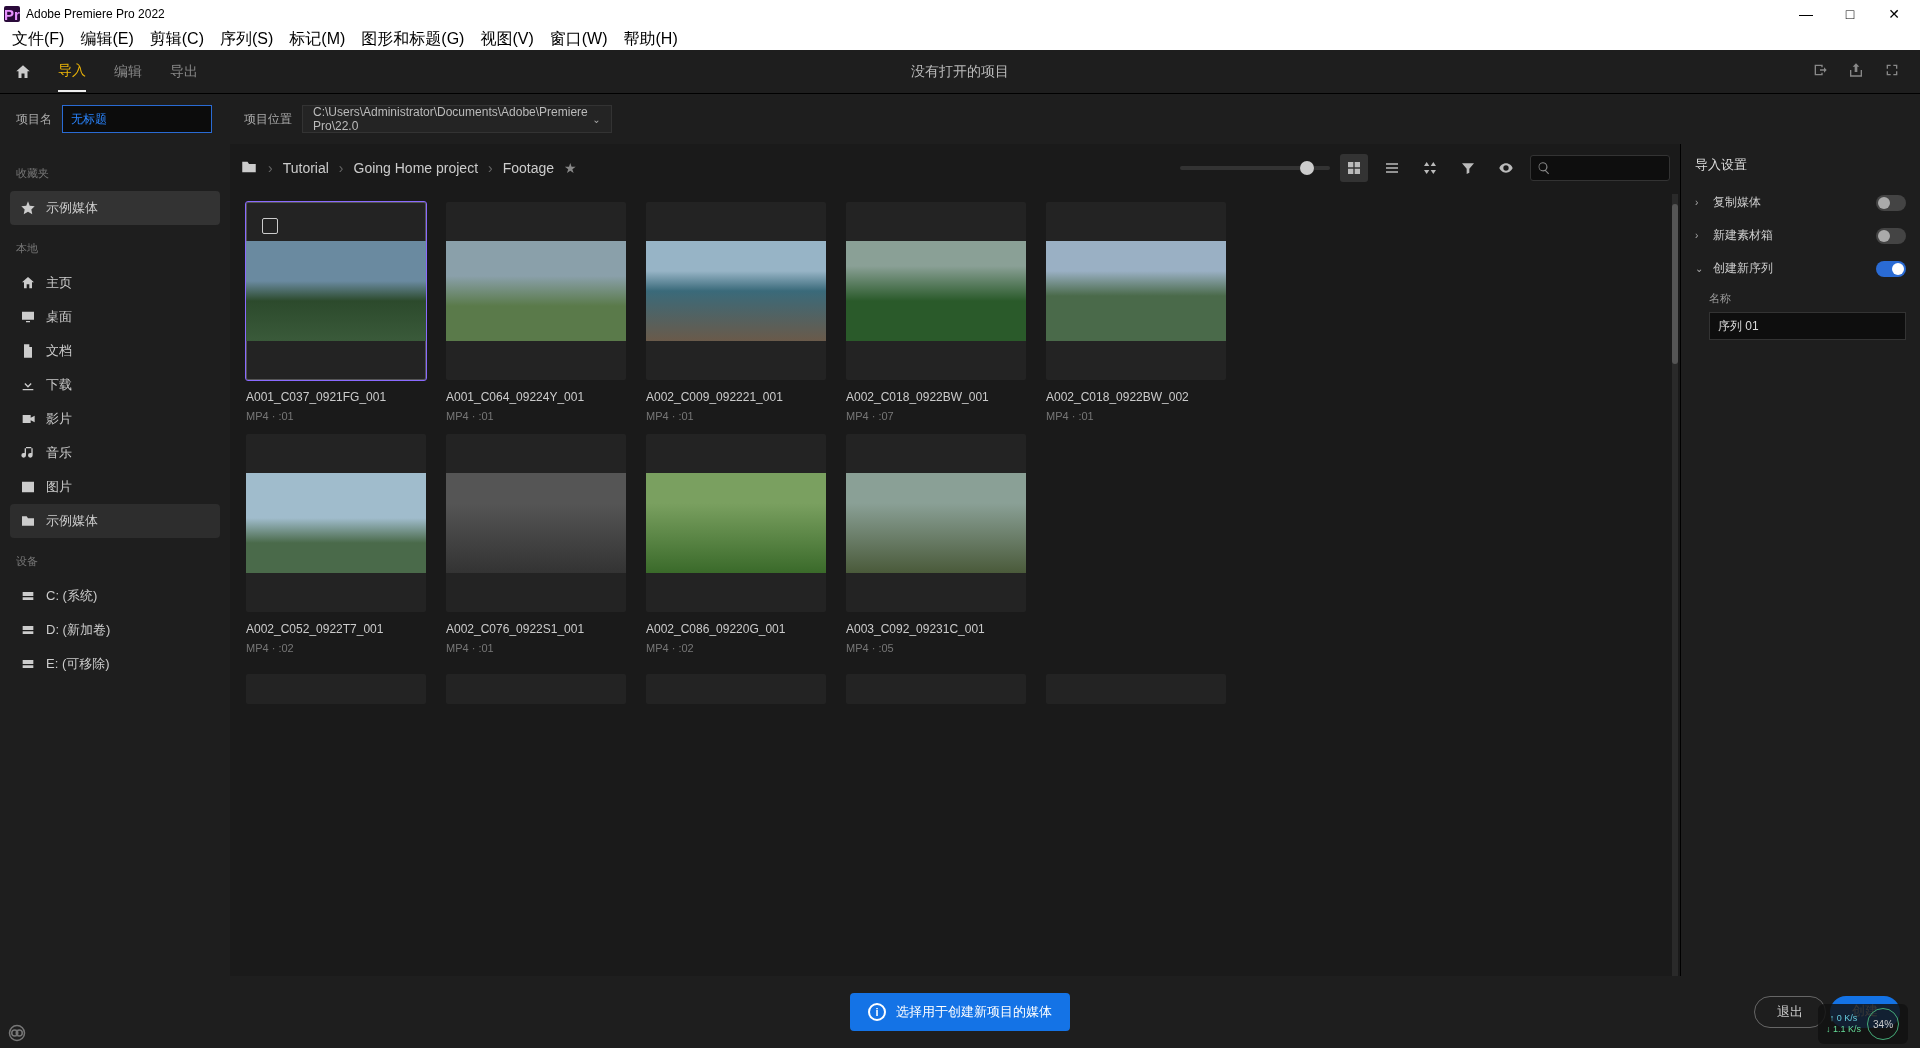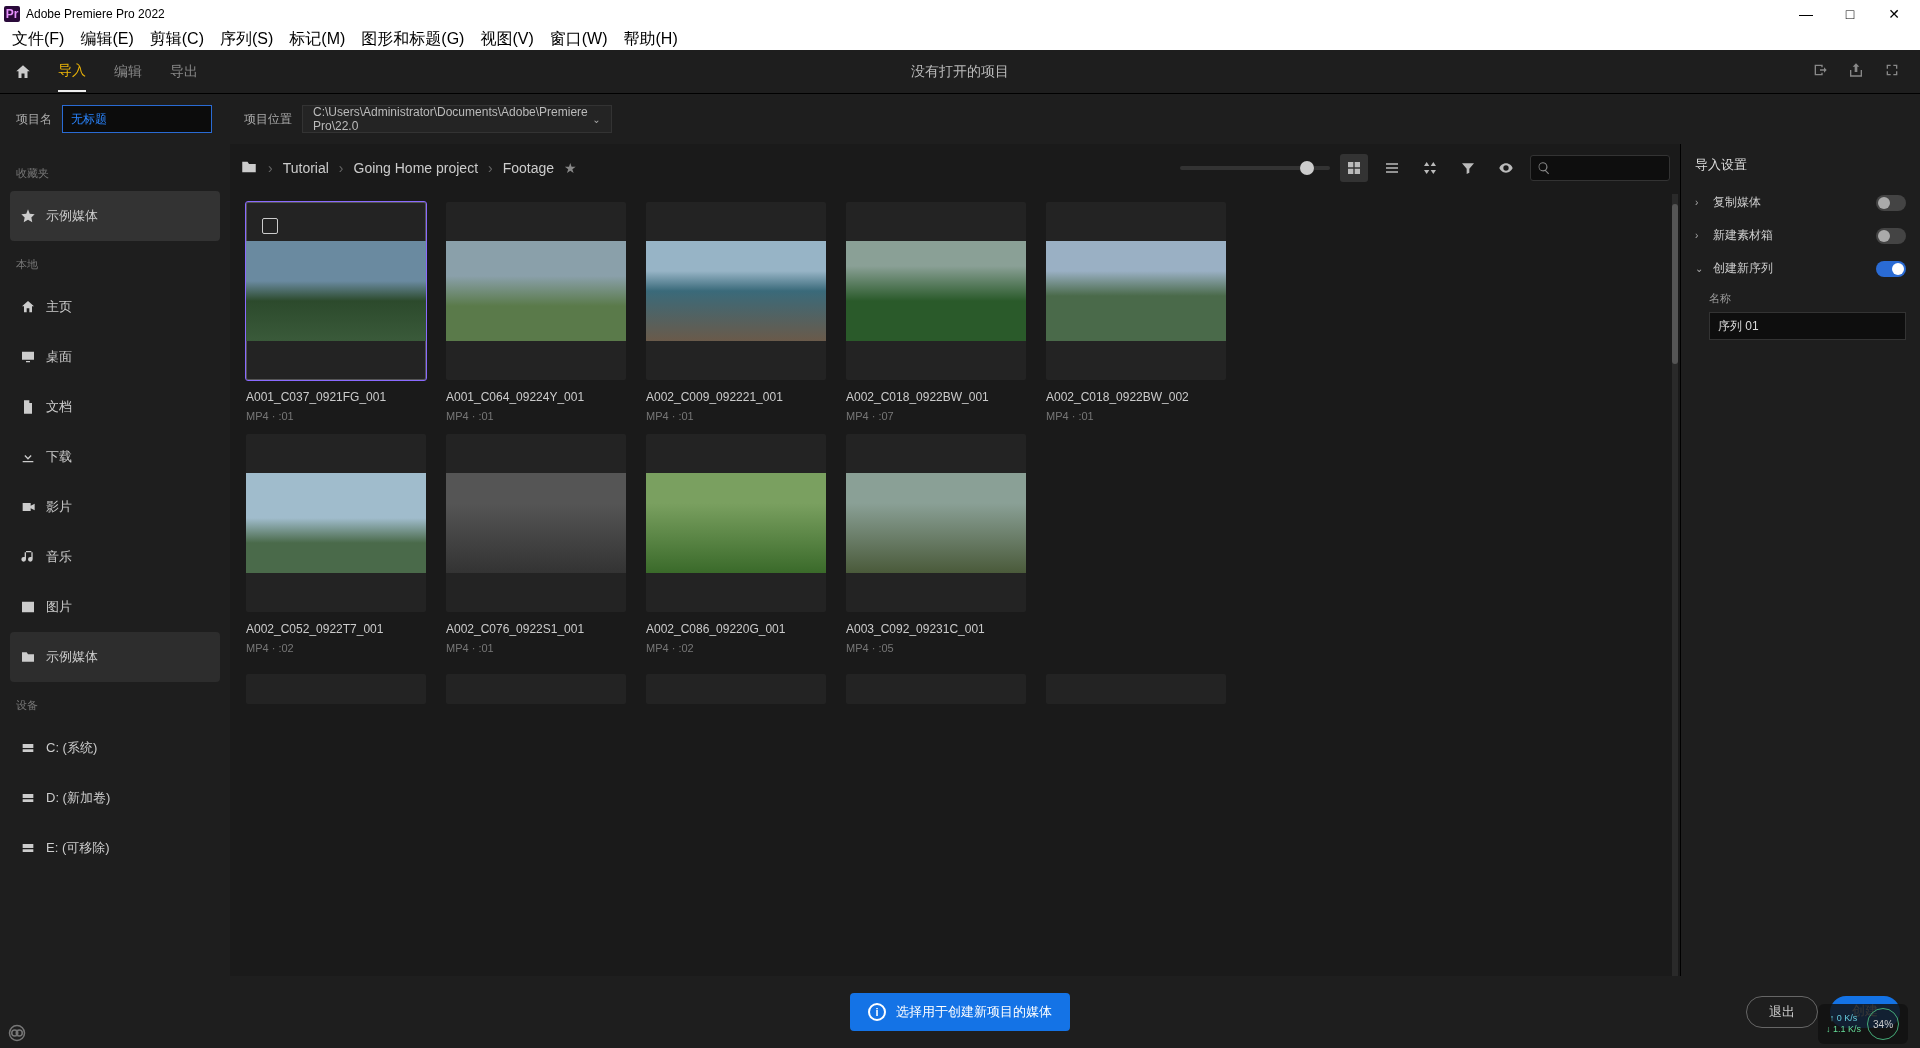--- a/index.html
+++ b/index.html
@@ -1,20 +1,20 @@
 <!DOCTYPE html>
 <html><head>
 <meta charset="utf-8">
 <style>
 * { margin:0; padding:0; box-sizing:border-box; font-family:"Segoe UI","Microsoft YaHei",sans-serif; }
 body { background:#1a1a1a; color:#ccc; width:1920px; height:1048px; overflow:hidden; font-size:12px; position:relative;}
 
 .titlebar { height:28px; background:#fff; color:#000; display:flex; align-items:center; justify-content:space-between; padding:0 4px;}
 .titlebar-left { display:flex; align-items:center; gap:6px;}
-.app-icon { width:16px; height:16px; background:#2a0a3a; color:#e892ff; font-size:12px; font-weight:bold; display:flex; align-items:center; justify-content:center; border-radius:2px;}
+.app-icon { width:16px; height:16px; background:#2a0a3a; color:#e892ff; font-size:15px; font-weight:bold; display:flex; align-items:center; justify-content:center; border-radius:2px;}
 .titlebar-title { font-size:12px; color:#000;}
 .titlebar-btns { display:flex; gap:0;}
 .titlebar-btn { width:44px; height:28px; display:flex; align-items:center; justify-content:center; font-size:14px; color:#000;}
 
 .menubar { height:22px; background:#fff; color:#000; display:flex; align-items:center; padding:0 6px; gap:4px;}
 .menubar .mitem { padding:0 6px; font-size:16px; color:#000;}
 
 .modebar { height:44px; background:#1e1e1e; display:flex; align-items:center; position:relative; border-bottom:1px solid #000;}
 .modebar .home { width:46px; display:flex; align-items:center; justify-content:center;}
 .mode-tabs { display:flex; align-items:center; gap:28px; margin-left:12px;}
@@ -28,21 +28,21 @@
 .lbl { font-size:12px; color:#aaa;}
 .proj-name-input { width:150px; height:28px; background:#0c0c0c; border:1px solid #2a6bd4; color:#2a85ff; padding:0 8px; font-size:12px; outline:none;}
 .proj-name-input::selection { background:#2a6bd4; color:#fff;}
 .proj-loc { height:28px; background:#242424; border:1px solid #333; padding:0 10px; display:flex; align-items:center; justify-content:space-between; flex:0 0 310px; color:#bbb; font-size:12px;}
 .proj-loc .chev { color:#aaa;}
 
 .main { display:flex; height:calc(100% - 28px - 22px - 44px - 50px); background:#1a1a1a;}
 
 .sidebar { width:230px; background:#1e1e1e; padding:14px 10px; overflow:auto;}
 .side-head { font-size:11px; color:#777; margin-bottom:10px; padding:0 6px;margin-top:8px;}
-.side-item { display:flex; align-items:center; gap:10px; padding:16px 10px; border-radius:4px; color:#ccc; font-size:13px;}
+.side-item { display:flex; align-items:center; gap:10px; padding:8px 10px; border-radius:4px; color:#ccc; font-size:13px;}
 .side-item.star { background:#333;}
 .side-item.sample-active { background:#2d2d2d;}
 .side-item svg { width:16px; height:16px; fill:#ccc;}
 
 .browser { flex:1; display:flex; flex-direction:column; background:#1a1a1a; position:relative;}
 .brow-top { height:48px; display:flex; align-items:center; padding:0 10px; gap:10px; color:#aaa;}
 .crumbs { display:flex; align-items:center; gap:10px; font-size:14px; color:#ccc;}
 .crumbs .sep { color:#666;}
 .crumbs svg { width:18px; height:18px; fill:#ccc;}
 .brow-top-right { margin-left:auto; display:flex; align-items:center; gap:10px;}
@@ -86,21 +86,21 @@
 .toggle .knob { width:12px; height:12px; background:#aaa; border-radius:50%; position:absolute; top:2px; left:2px;}
 .toggle.on { background:#2a6bd4;}
 .toggle.on .knob { left:16px; background:#fff;}
 .rp-sub { padding-left:14px; margin-top:6px;}
 .rp-sublbl { font-size:11px; color:#999; margin-bottom:6px;}
 .rp-input { width:100%; height:28px; background:#0e0e0e; border:1px solid #333; color:#ddd; padding:0 8px; font-size:12px;}
 
 .banner { position:absolute; left:0; right:0; bottom:0; height:72px; background:#1e1e1e; display:flex; align-items:center; justify-content:center;}
 .info-pill { background:#1473e6; color:#fff; padding:10px 18px; border-radius:4px; display:flex; align-items:center; gap:10px; font-size:13px;}
 .info-pill .ic { width:18px; height:18px; border:2px solid #fff; border-radius:50%; display:flex; align-items:center; justify-content:center; font-size:11px; font-weight:bold;}
-.bottom-right { position:absolute; right:20px; display:flex; gap:12px;}
+.bottom-right { position:absolute; right:20px; display:flex; gap:4px;}
 .btn { padding:6px 22px; border-radius:16px; font-size:13px;}
 .btn-ghost { border:1px solid #666; color:#ccc;}
 .btn-primary { background:#1473e6; color:#fff;}
 
 .net { position:absolute; right:12px; bottom:4px; width:90px; height:40px; background:rgba(18,18,18,.85); border-radius:6px; display:flex; align-items:center; gap:6px; padding:4px 8px; font-size:9px; color:#9ad;text-align:center;}
 .net .stack { line-height:1.2;}
 .net .pct { width:32px; height:32px; border:1.5px solid #4a7; border-radius:50%; display:flex; align-items:center; justify-content:center; font-size:10px; color:#ccc;}
 
 .cc { position:absolute; left:8px; bottom:6px; width:18px; height:18px;}
 .cc svg { width:18px; height:18px; fill:#777;}

